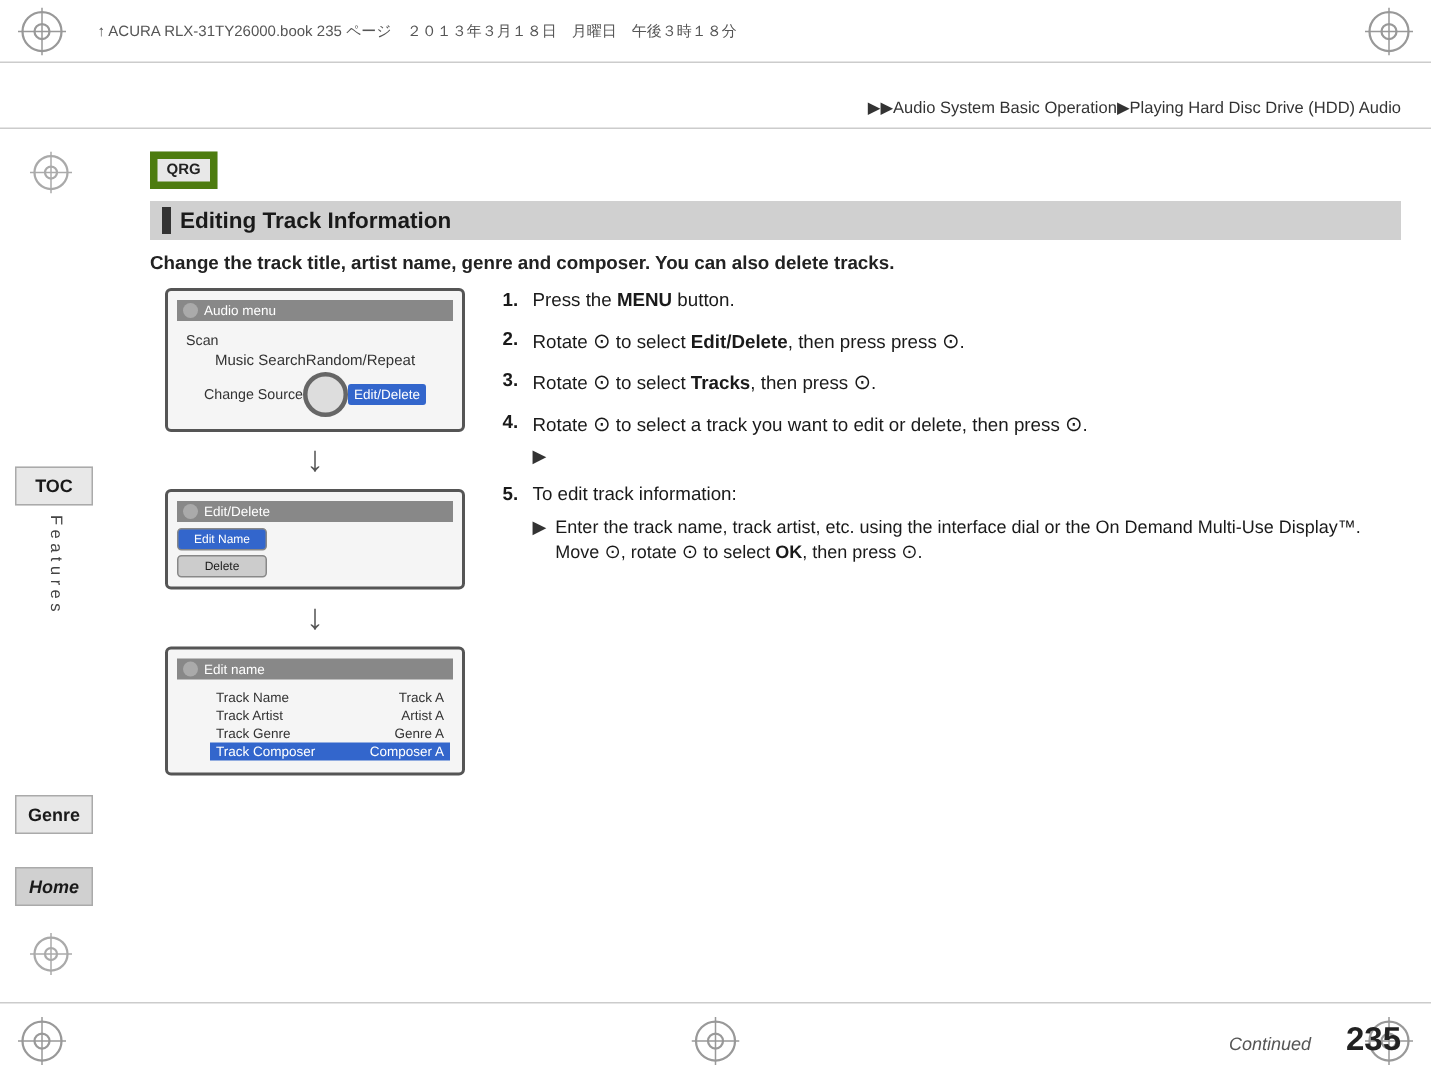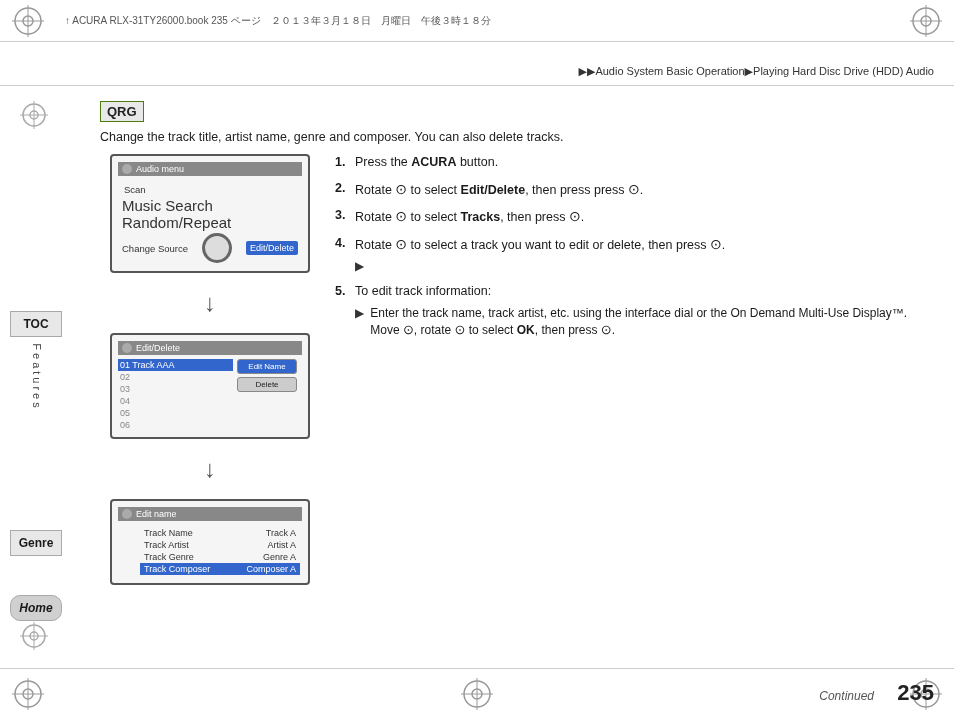--- a/index.html
+++ b/index.html
@@ -59,22 +59,22 @@
       right: 0;
       bottom: 50px;
       padding: 15px 20px 15px 25px;
       overflow: hidden;
     }
 
     
     .qrg-badge {
       display: inline-block;
       background: #e8e8e8;
-      border: 1px solid #4d7c0f;
-      font-size: 13px;
+      border: 5px solid #4d7c0f;
+      font-size: 10px;
       font-weight: bold;
       padding: 2px 6px;
       margin-bottom: 8px;
       color: #222;
     }
 
     
     .section-header {
       background: #d0d0d0;
       padding: 4px 8px;
@@ -90,36 +90,37 @@
       width: 6px;
       height: 18px;
       background: #333;
     }
 
     
     .description {
       font-size: 12.5px;
       margin-bottom: 10px;
       color: #222;
+      font-weight: bold;
     }
 
     
     .content-columns {
       display: flex;
       gap: 15px;
     }
 
     
     .screenshots-col {
       width: 220px;
       flex-shrink: 0;
       display: flex;
       flex-direction: column;
       align-items: center;
-      gap: 16px;
+      gap: 5px;
     }
 
     
     .screen-mockup {
       width: 200px;
       border: 2px solid #555;
       border-radius: 4px;
       background: #f5f5f5;
       padding: 6px;
       font-size: 10px;
@@ -329,24 +330,23 @@
       width: 52px;
     }
     .sidebar-index-tab {
       position: absolute;
       bottom: 110px;
       left: 10px;
       width: 52px;
     }
     .sidebar-home-tab {
       position: absolute;
-      bottom: 45px;
+      bottom: 62px;
       left: 10px;
       width: 52px;
-      border-radius: 10px;
     }
     .sidebar-features-label {
       position: absolute;
       top: 50%;
       left: 37px;
       transform: translateX(-50%) translateY(-50%) rotate(90deg);
       font-size: 11px;
       color: #444;
       letter-spacing: 3px;
       white-space: nowrap;
@@ -451,64 +451,60 @@
   </div>
 </div>
 
 <div class="main-content">
   
   <div class="qrg-badge">
     <span>QRG</span>
   </div>
 
   
+  <div class="section-header">
+    <span class="section-header-bar"></span>
+    <span style="font-size:15px;">Editing Track Information</span>
+  </div>
 
   
   <div class="description">Change the track title, artist name, genre and composer. You can also delete tracks.</div>
 
   
   <div class="content-columns">
 
     <div class="screenshots-col">
 
       <div class="screen-mockup">
         <div class="screen-title-bar">
           <span class="screen-icon"></span>
           <span>Audio menu</span>
         </div>
         <div class="screen-menu-items">
           <div class="screen-menu-item">Scan</div>
-          <div style="display:flex; justify-content:center; font-size:15px; color:#333;flex-direction:column;">
+          <div style="display:flex; justify-content:center; font-size:10px; color:#333;">
             <span>Music Search</span>
             <span>Random/Repeat</span>
           </div>
-          <div style="display:flex; justify-content:space-between; align-items:center; font-size:9.5px; margin-top:2px;">
+          <div style="display:flex; justify-content:center; align-items:center; font-size:9.5px; margin-top:2px;">
             <span style="color:#333;">Change Source</span>
             <div class="dial-circle"></div>
             <span class="screen-menu-item highlighted" style="font-size:9px;">Edit/Delete</span>
           </div>
         </div>
       </div>
 
       <div class="arrow-down">↓</div>
 
       <div class="screen-mockup">
         <div class="screen-title-bar">
           <span class="screen-icon"></span>
           <span>Edit/Delete</span>
         </div>
         <div class="screen-two-col">
-          <div class="screen-left-list">
-            <div class="screen-track-item selected">01 Track AAA</div>
-            <div class="screen-track-item" style="color:#888;">02</div>
-            <div class="screen-track-item" style="color:#888;">03</div>
-            <div class="screen-track-item" style="color:#888;">04</div>
-            <div class="screen-track-item" style="color:#888;">05</div>
-            <div class="screen-track-item" style="color:#888;">06</div>
-          </div>
           <div class="screen-right-btns">
             <div class="screen-btn active" style="margin-bottom:3px;">Edit Name</div>
             <div class="screen-btn">Delete</div>
           </div>
         </div>
       </div>
 
       <div class="arrow-down">↓</div>
 
       <div class="screen-mockup">
@@ -535,21 +531,21 @@
           </div>
         </div>
       </div>
     </div>
 
     <div class="instructions-col">
 
       <div class="instruction-item">
         <span class="step-num">1.</span>
         <div class="step-body">
-          Press the <strong>ACURA</strong> button.
+          Press the <strong>MENU</strong> button.
         </div>
       </div>
 
       <div class="instruction-item">
         <span class="step-num">2.</span>
         <div class="step-body">
           Rotate <span style="font-size:14px;">⊙</span> to select <strong>Edit/Delete</strong>, then press press <span style="font-size:14px;">⊙</span>.
         </div>
       </div>
 

